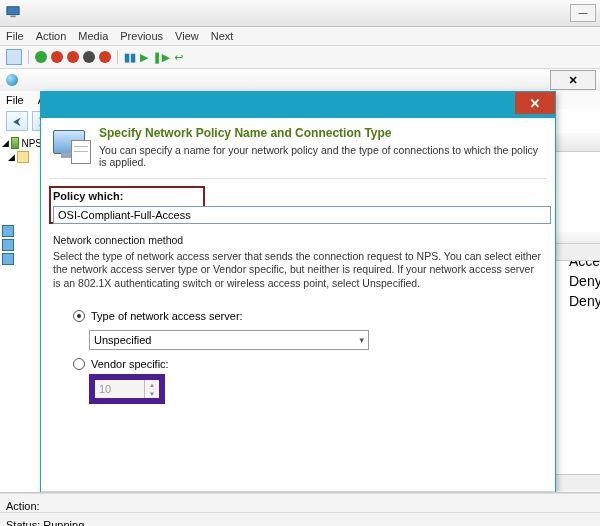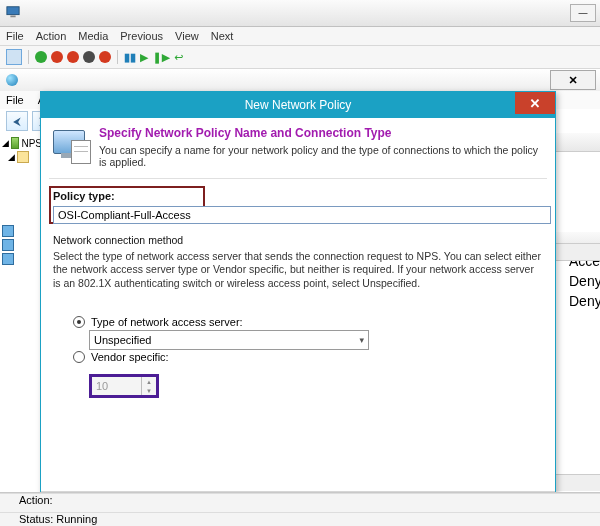--- a/index.html
+++ b/index.html
@@ -22,47 +22,47 @@
 .nav-arrow{width:20px;height:18px;border:1px solid #a8c5de;background:linear-gradient(#f6fbff,#dcefff);display:flex;align-items:center;justify-content:center;color:#2b5d8b}
 .tree-pane{position:absolute;left:0;top:64px;width:40px;bottom:38px;background:#fff;border-right:1px solid #d4d4d4;padding:4px 2px}
 .tree-node{display:flex;align-items:center;gap:2px;font-size:10px;white-space:nowrap;margin-bottom:2px}
 .tree-ic{width:12px;height:10px;background:linear-gradient(#9fd86f,#5aa22e);border:1px solid #4a8a24}
 .rt-col{position:absolute;right:0;top:64px;width:45px;bottom:38px;background:#fff;border-left:1px solid #d4d4d4}
 .rt-header{height:18px;background:linear-gradient(#fafafa,#e8e8e8);border-bottom:1px solid #ccc}
 .rt-cell{font-size:14px;padding:2px 14px;white-space:nowrap;overflow:hidden}
 .rt-scrolls{position:absolute;right:0;bottom:0;left:0;height:16px;background:#efefef;border-top:1px solid #ccc}
 .rt-scrolls2{position:absolute;right:0;top:110px;left:0;height:16px;background:#efefef;border-top:1px solid #ccc;border-bottom:1px solid #ccc}
 .status-bar{position:absolute;left:0;right:0;bottom:0;height:36px;background:#f4f4f4;border-top:1px solid #c8c8c8}
-.status-bar .row{height:18px;display:flex;align-items:flex-start;border-top:1px solid #ddd;padding:0 19px;font-size:11px}
+.status-bar .row{height:18px;display:flex;align-items:flex-end;border-top:1px solid #ddd;padding:0 6px;font-size:11px}
 
 .dialog{position:absolute;left:40px;top:22px;width:514px;height:442px;background:#fff;border:1px solid #1ba1c4;box-shadow:2px 2px 6px rgba(0,0,0,.25)}
 .dlg-title{height:26px;background:#1ba1c4;display:flex;align-items:center;justify-content:center;color:#fff;font-size:12px;position:relative}
 .dlg-close{position:absolute;right:0;top:0;width:40px;height:22px;background:#c9412b;color:#fff;display:flex;align-items:center;justify-content:center;font-size:13px;font-weight:bold}
 .dlg-body{position:absolute;left:8px;right:8px;top:30px;bottom:42px;background:#fff}
 .hdr{display:flex;gap:8px;padding:4px 0 10px 0;border-bottom:1px solid #e0e0e0}
 .hdr-ic{width:42px;height:40px;flex:none;position:relative}
 .mon{position:absolute;left:4px;top:4px;width:30px;height:22px;background:linear-gradient(#cfe6ff,#6ea8d8);border:1px solid #456a8c;border-radius:2px}
 .mon-base{position:absolute;left:12px;top:27px;width:14px;height:5px;background:#9aa8b5}
 .sheet{position:absolute;left:22px;top:14px;width:18px;height:22px;background:#fff;border:1px solid #888}
 .sheet::before,.sheet::after{content:"";position:absolute;left:2px;right:2px;height:1px;background:#bbb}
 .sheet::before{top:5px}.sheet::after{top:10px}
-.hdr-txt h2{margin:0 0 4px 0;font-size:12px;font-weight:bold;color:#a21caf}
+.hdr-txt h2{margin:0 0 4px 0;font-size:12px;font-weight:bold;color:#4d7c0f}
 .hdr-txt p{margin:0;font-size:10.5px;color:#333}
 .rb{border:2px solid #7d1f1f;position:absolute}
 .lbl{font-size:11px;font-weight:bold;color:#111}
 .pol-name-box{left:0;top:64px;width:152px;height:34px}
 .pol-input{position:absolute;left:4px;top:84px;width:488px;height:16px;border:1px solid #7a9ac0;padding:0 4px;font-size:11px}
 .sect{position:absolute;left:4px;top:112px;right:4px;font-size:10.5px;color:#333;line-height:1.3}
 .sect .sub{color:#111}
 .radio-row{position:absolute;left:24px;display:flex;align-items:center;gap:6px;font-size:11px}
 .radio{width:10px;height:10px;border:1px solid #555;border-radius:50%;display:inline-flex;align-items:center;justify-content:center}
 .radio.sel::after{content:"";width:4px;height:4px;background:#333;border-radius:50%}
 .select{position:absolute;left:40px;width:270px;height:18px;border:1px solid #9a9a9a;background:#fff;display:flex;align-items:center;justify-content:space-between;padding:0 4px;font-size:11px}
 .select .chev{font-size:9px;color:#555}
-.spin{position:absolute;left:40px;width:56px;height:18px;border:3px solid #4c1d95;background:#f4f4f4;color:#9a9a9a;display:flex;align-items:center;padding:0 4px;font-size:11px}
+.spin{position:absolute;left:40px;width:56px;height:18px;border:6px solid #4c1d95;background:#f4f4f4;color:#9a9a9a;display:flex;align-items:center;padding:0 4px;font-size:11px}
 .spin .ar{position:absolute;right:0;top:0;bottom:0;width:14px;border-left:1px solid #bcbcbc;display:flex;flex-direction:column}
 .spin .ar div{flex:1;display:flex;align-items:center;justify-content:center;font-size:6px;color:#888}
 .dlg-foot{position:absolute;left:0;right:0;bottom:0;height:42px;border-top:1px solid #d6d6d6;display:flex;align-items:center;justify-content:flex-end;gap:8px;padding:0 14px;background:#fafafa}
 .btn{min-width:62px;height:22px;border:1px solid #a8a8a8;background:linear-gradient(#fdfdfd,#e7e7e7);font-size:11px;display:flex;align-items:center;justify-content:center}
 .btn.dis{color:#9a9a9a}
 .btn.def{border:1px solid #5a8bb0;background:linear-gradient(#fff,#e2eefb)}
 .next-box{border:2px solid #7d1f1f;padding:3px}
 </style>
 </head>
 <body>
@@ -141,57 +141,56 @@
     <div class="rt-scrolls2"></div>
     <div class="rt-header"></div>
     <div class="rt-cell">Access</div>
     <div class="rt-cell">Deny A</div>
     <div class="rt-cell">Deny A</div>
     <div class="rt-scrolls"></div>
   </div>
 
   <div class="dialog">
     <div class="dlg-title">
-      <span>New Network Policy</span>
       <div class="dlg-close">
           <span>✕</span>
         </div>
     </div>
     <div class="dlg-body">
       <div class="hdr">
         <div class="hdr-ic">
           <div class="mon"></div>
             <div class="mon-base"></div>
             <div class="sheet"></div>
         </div>
         <div class="hdr-txt">
           <h2>Specify Network Policy Name and Connection Type</h2>
           <p>You can specify a name for your network policy and the type of connections to which the policy is applied.</p>
         </div>
       </div>
 
       <div class="rb pol-name-box"></div>
-      <div style="position:absolute;left:4px;top:68px" class="lbl">Policy type:</div>
+      <div style="position:absolute;left:4px;top:68px" class="lbl">Policy which:</div>
       <input class="pol-input" value="OSI-Compliant-Full-Access" style="">
 
       <div class="sect">
         <div class="sub" style="margin-bottom:2px">Network connection method</div>
         <div>Select the type of network access server that sends the connection request to NPS. You can select either the network access server type or Vendor specific, but neither is required.  If your network access server is an 802.1X authenticating switch or wireless access point, select Unspecified.</div>
       </div>
 
-      <div class="radio-row" style="top:194px">
+      <div class="radio-row" style="top:188px">
         <span class="radio sel"></span>
         <span>Type of network access server:</span>
       </div>
       <div class="select" style="top:208px">
         <span>Unspecified</span>
         <span class="chev">▾</span>
       </div>
 
-      <div class="radio-row" style="top:229px">
+      <div class="radio-row" style="top:236px">
         <span class="radio"></span>
         <span>Vendor specific:</span>
       </div>
       <div class="spin" style="top:252px">
         <span>10</span>
         <div class="ar">
             <div>▲</div>
             <div>▼</div>
           </div>
       </div>

